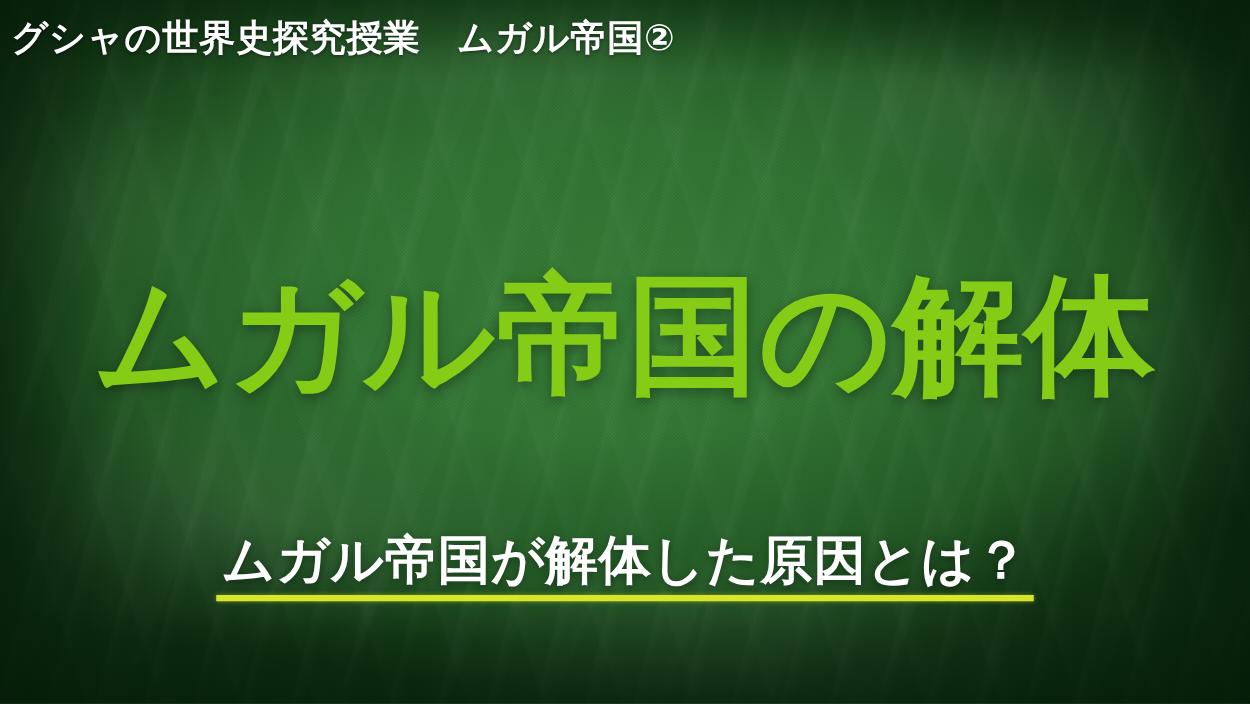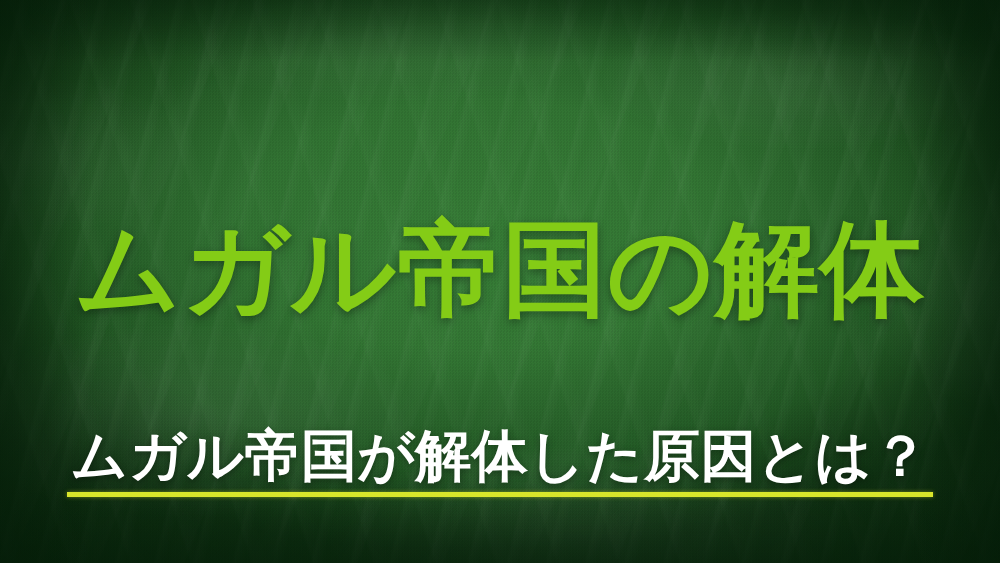--- a/index.html
+++ b/index.html
@@ -143,21 +143,21 @@
     left: 0;
     right: 0;
     top: 424px;
     display: flex;
     justify-content: center;
   }
   .subtitle {
     position: relative;
     display: inline-block;
     padding: 0 4px 9px 4px;
-    font-size: 56px;
+    font-size: 42px;
     font-weight: 700;
     line-height: 1.14;
     color: #ffffff;
     letter-spacing: .5px;
     white-space: nowrap;
     text-shadow: 0 2px 7px rgba(0,0,0,.35);
   }
   .subtitle .rule {
     position: absolute;
     left: 0;
@@ -176,20 +176,21 @@
   <div class="board-base"></div>
   <div class="smear s1"></div>
   <div class="smear s2"></div>
   <div class="smear s3"></div>
   <div class="smear s4"></div>
   <div class="grain"></div>
   <div class="vignette"></div>
 
   <div class="content">
 
+    <div class="header">グシャの世界史探究授業　ムガル帝国②</div>
 
     <div class="title">ムガル帝国の解体</div>
 
     <div class="subtitle-wrap">
       <div class="subtitle">
         <span>ムガル帝国が解体した原因とは？</span>
         <span class="rule" style="background: rgb(216, 230, 43);"></span>
       </div>
     </div>
 

